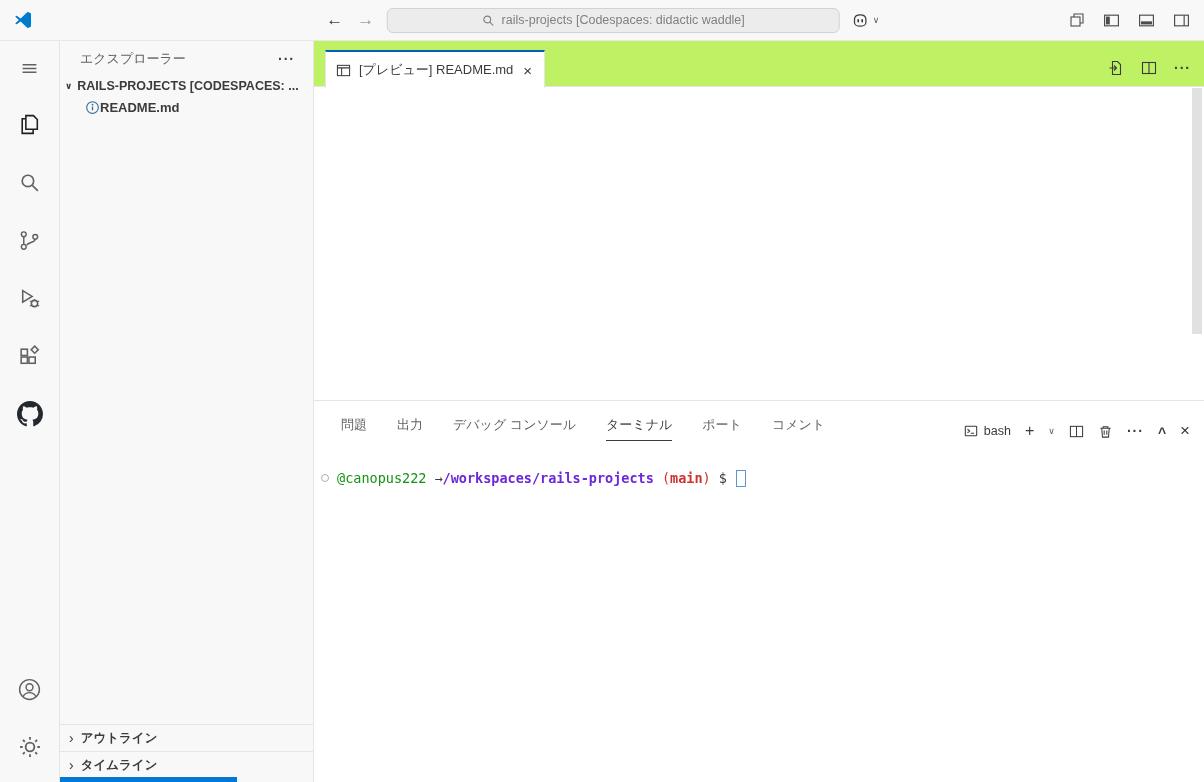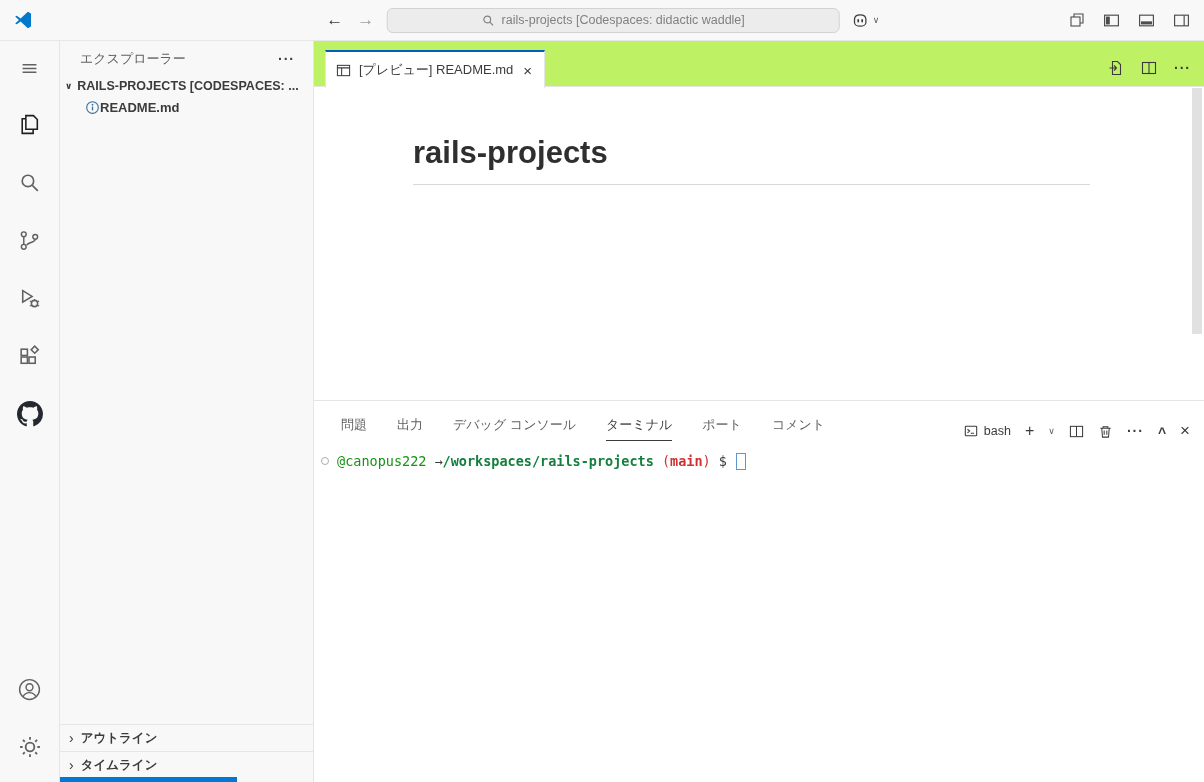--- a/index.html
+++ b/index.html
@@ -72,25 +72,25 @@
   .panel-tab { color:#616161; padding:11px 0 7px; border-bottom:1px solid transparent; cursor:pointer; line-height:1.2; }
   .panel-tab.active { color:#3b3b3b; border-bottom-color:#3b3b3b; }
   .panel-actions { display:flex; align-items:center; gap:14px; color:#3b3b3b; }
   .panel-actions > span, .panel-actions > div { cursor:pointer;margin-top:12px; }
   .shell-item { display:flex; align-items:center; gap:6px; font-size:12.5px; }
   .plus-glyph { font-size:16px; font-weight:400; }
   .caret-glyph { font-size:14px; font-weight:700; transform:translateY(2px); display:inline-block; }
   .x-glyph { font-size:17px; }
 
   .terminal { position:absolute; top:40px; left:0; right:0; bottom:0; font-family:"DejaVu Sans Mono","Liberation Mono",monospace; font-size:13.5px; line-height:20px; cursor:text; }
-  .term-line { position:relative; display:flex; align-items:center; padding-left:23px; margin-top:10px; white-space:pre; }
+  .term-line { position:relative; display:flex; align-items:center; padding-left:23px; margin-top:27px; white-space:pre; }
   .term-deco { position:absolute; left:7px; top:50%; transform:translateY(-50%); width:8px; height:8px; border:1px solid #aab0b6; border-radius:50%; }
   .t-user   { color:#149414; }
   .t-arrow  { color:#3b3b3b; margin-left:8px; }
-  .t-path   { color:#15803d; font-weight:700; }
+  .t-path   { color:#6d28d9; font-weight:700; }
   .t-branch { color:#cd3131; margin-left:8px; }
   .t-branch .bname { font-weight:700; }
   .t-dollar { color:#3b3b3b; margin-left:8px; }
   .t-cursor { display:inline-block; width:10px; height:17px; border:1px solid #5e96d0; margin-left:9px; }
 </style>
 </head>
 <body>
 
 <div class="window">
 
@@ -285,23 +285,20 @@
             </svg>
         </span>
         <span>
           <svg width="16" height="16" viewBox="0 0 16 16" fill="none" stroke="currentColor" stroke-width="1.1">
               <rect x="1.5" y="2.5" width="13" height="11"></rect>
               <path d="M8 2.5 V13.5"></path>
             </svg>
         </span>
         <span class="more-glyph">···</span>
       </div>
-    </div>
-    <div class="preview">
-      <h1>rails-projects</h1>
     </div>
     <div class="editor-scrollbar"></div>
   </div>
 
   <div class="panel">
     <div class="panel-header">
       <div class="panel-tabs">
         <div class="panel-tab">問題</div>
         <div class="panel-tab">出力</div>
         <div class="panel-tab">デバッグ コンソール</div>

